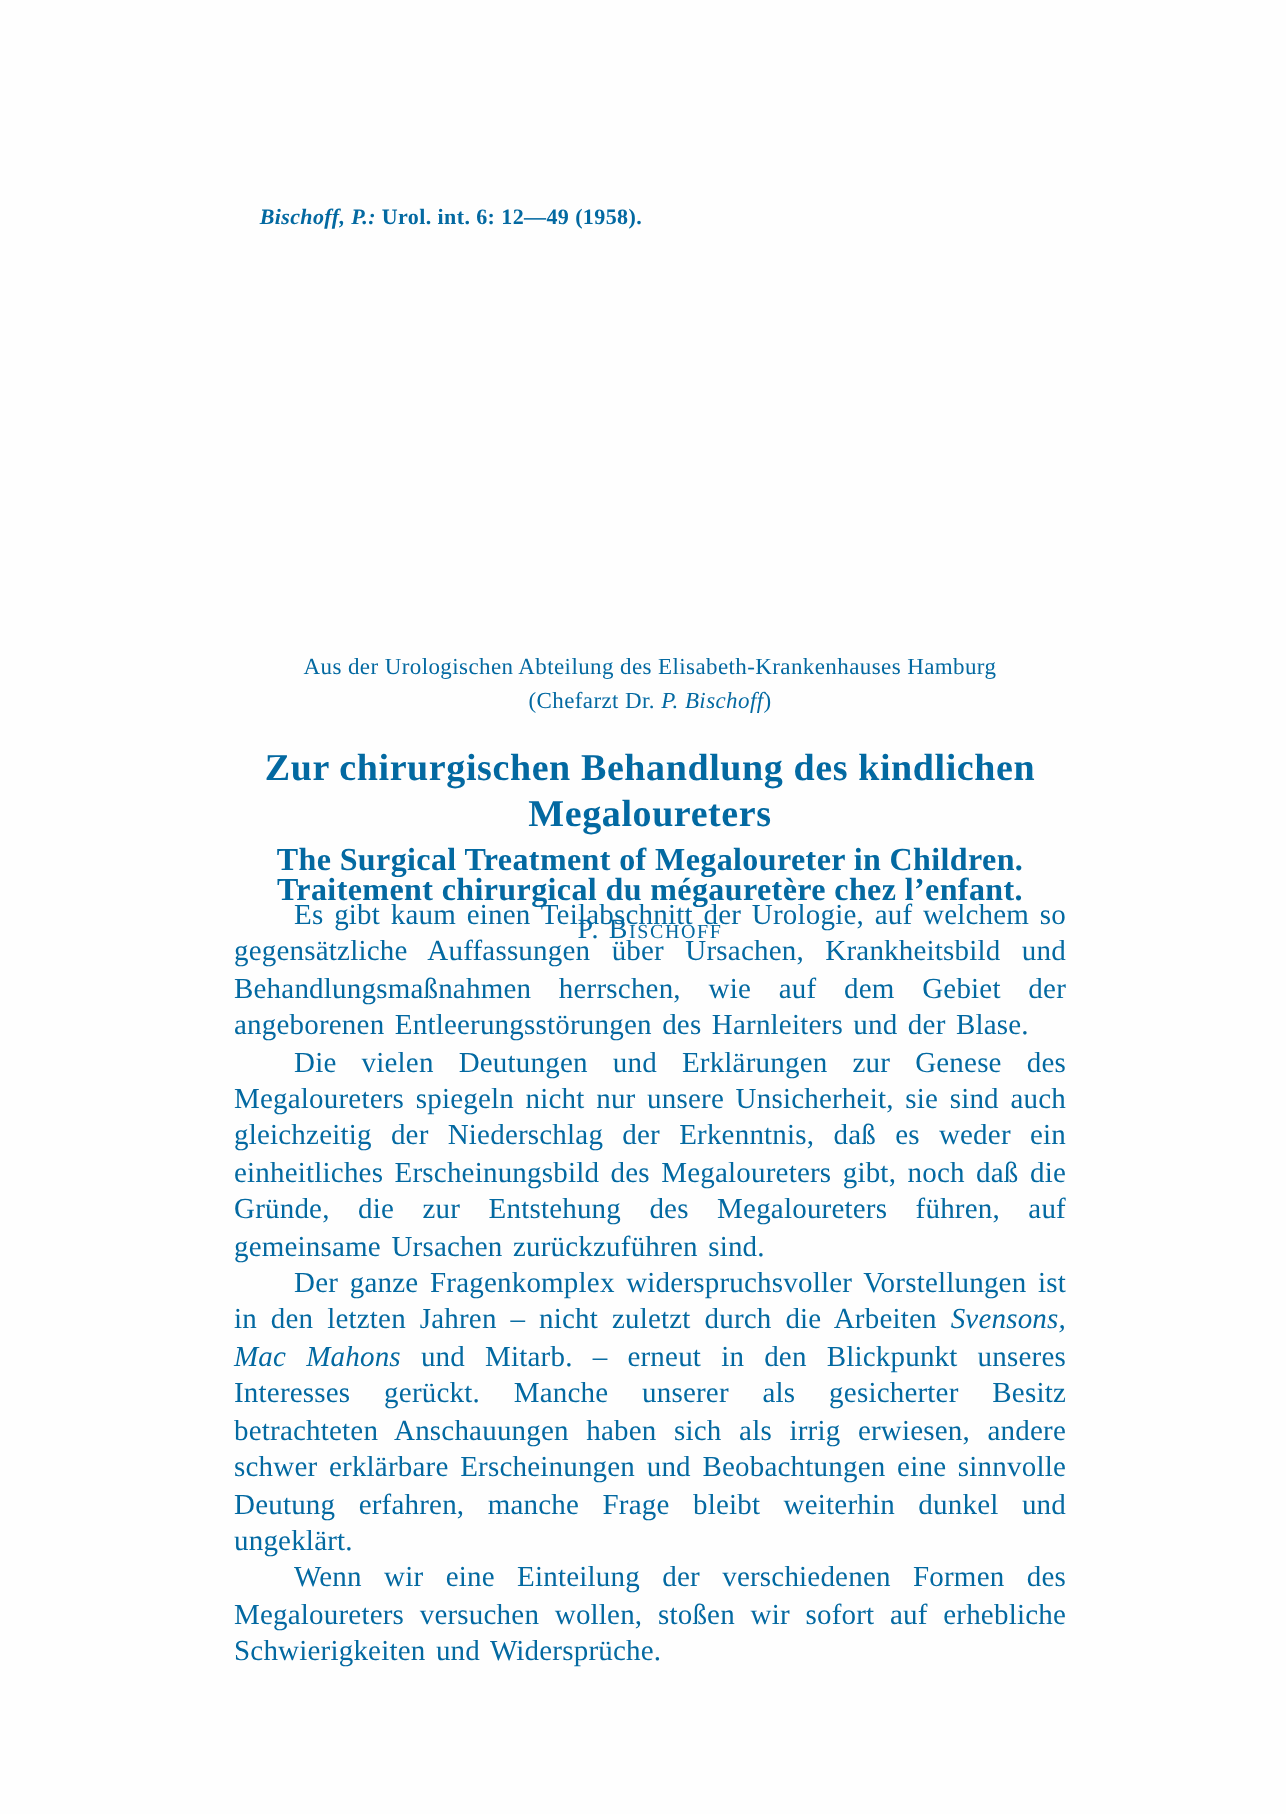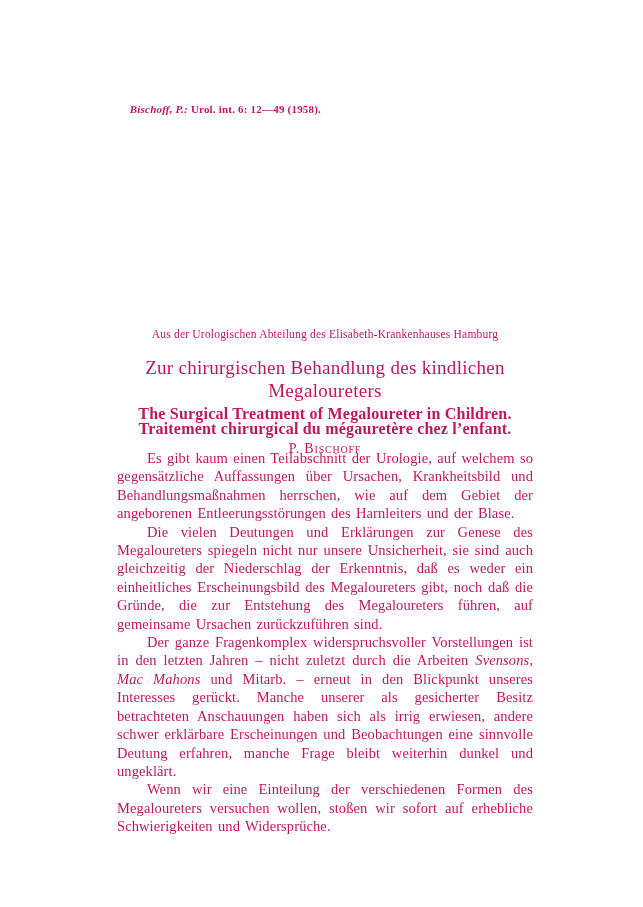--- a/index.html
+++ b/index.html
@@ -5,21 +5,21 @@
   html, body {
     margin: 0;
     padding: 0;
     background: #ffffff;
   }
   .page {
     position: relative;
     width: 643px;
     height: 907px;
     background: #fefefe;
-    color: #be185d;
+    color: #0369a1;
     font-family: "Liberation Serif", "DejaVu Serif", serif;
     overflow: hidden;
   }
 
   
   .citation {
     position: absolute;
     left: 118px;
     top: 91px;
     font-size: 11px;
@@ -46,21 +46,21 @@
   .chefarzt {
     font-size: 11.5px;
     line-height: 13px;
     margin-top: 4px;
     letter-spacing: 0.2px;
   }
   .chefarzt .it { font-style: italic; }
   .title {
     margin: 15px 0 0 0;
     font-size: 19px;
-    font-weight: normal;
+    font-weight: bold;
     line-height: 23px;
     letter-spacing: 0.3px;
   }
   .title .tl { display: block; }
   .sub {
     font-size: 16px;
     font-weight: bold;
     line-height: 15px;
     letter-spacing: 0.2px;
   }
@@ -98,20 +98,23 @@
 <body>
 
 <div class="page">
 
   <div class="citation">
     <span class="it">Bischoff, P.:</span><span> Urol. int. 6: 12—49 (1958).</span>
   </div>
 
   <div class="front">
     <div class="institution">Aus der Urologischen Abteilung des Elisabeth-Krankenhauses Hamburg</div>
+    <div class="chefarzt">
+      <span>(Chefarzt Dr. </span><span class="it">P. Bischoff</span><span>)</span>
+    </div>
     <h1 class="title">
       <span class="tl">Zur chirurgischen Behandlung des kindlichen</span>
       <span class="tl">Megaloureters</span>
     </h1>
     <div class="sub sub-en">The Surgical Treatment of Megaloureter in Children.</div>
     <div class="sub sub-fr">Traitement chirurgical du mégauretère chez l’enfant.</div>
     <div class="author">P. Bischoff</div>
   </div>
 
   <div class="bodytext" id="bodytext" lang="de">

